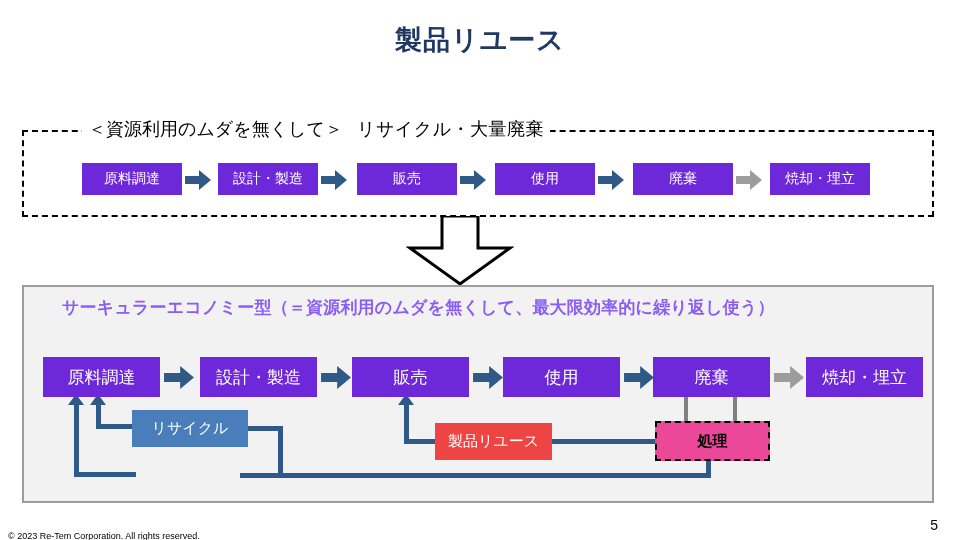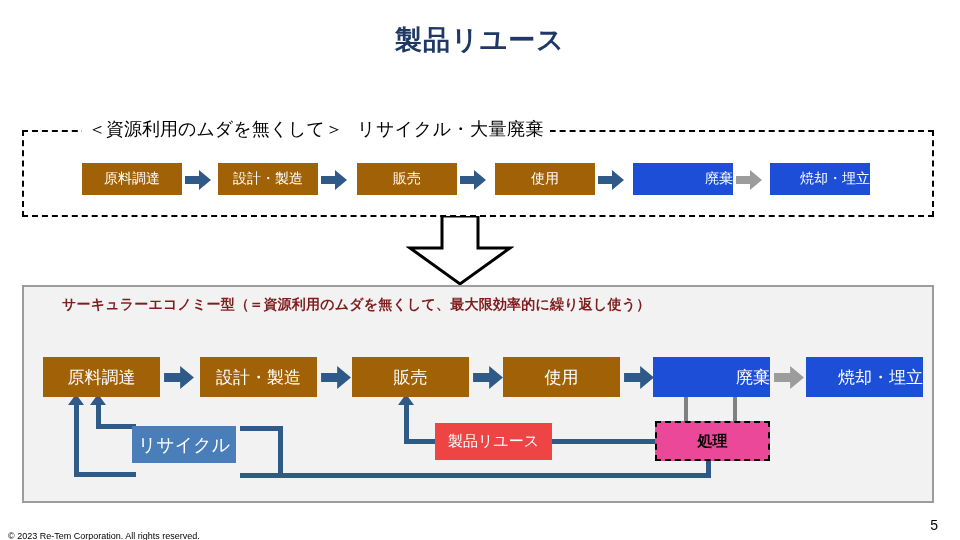--- a/index.html
+++ b/index.html
@@ -81,22 +81,22 @@
   
   .pbox {
     position: absolute;
     box-sizing: border-box;
     display: flex;
     align-items: center;
     justify-content: center;
     color: #ffffff;
     white-space: nowrap;
   }
-  .pbox.blue  { background: #a16207; }
-  .pbox.gray  { background: #1d4ed8; justify-content: flex-end; }
+  .pbox.blue  { background: #6d28d9; }
+  .pbox.gray  { background: #6d28d9; }
   .pbox.mid   { background: #4A7EBB; }
   .pbox.teal  { background: #ef4444; }
   .pbox.dashed-white {
     background: #ec4899;
     color: #000000;
     border: 2px dashed #000000;
     font-weight: bold;
   }
 
   
@@ -124,23 +124,23 @@
     width: 912px;
     height: 218px;
     background: #F2F2F2;
     border: 2px solid #9C9C9C;
     box-sizing: border-box;
   }
   .ce-heading {
     position: absolute;
     left: 62px;
     top: 296px;
-    font-size: 14px;
+    font-size: 17px;
     font-weight: bold;
-    color: #7f1d1d;
+    color: #8b5cf6;
     white-space: nowrap;
     letter-spacing: 0.2px;
     text-align: center;
   }
 
   
   .conn {
     position: absolute;
     background: #2F5A87;
   }
@@ -308,21 +308,21 @@
   <div class="chev" style="left:773px; top:366px;">
     <svg width="32" height="23" viewBox="0 0 26 20">
         <path d="M0 6 H14 V0 L26 10 L14 20 V14 H0 Z" fill="#9C9C9C"></path>
       </svg>
   </div>
 
   <div class="pbox gray" style="left:806px; top:357px; width:117px; height:40px; font-size:17px;">
     <span>焼却・埋立</span>
   </div>
 
-  <div class="pbox mid" style="left:132px; top:426px; width:104px; height:37px; font-size:18px;">
+  <div class="pbox mid" style="left:132px; top:410px; width:116px; height:37px; font-size:15px;">
     <span>リサイクル</span>
   </div>
 
 
   <div class="pbox teal" style="left:435px; top:423px; width:117px; height:37px; font-size:15px;">
     <span>製品リユース</span>
   </div>
 
   <div class="pbox dashed-white" style="left:655px; top:421px; width:115px; height:40px; font-size:15px;">
     <span>処理</span>

